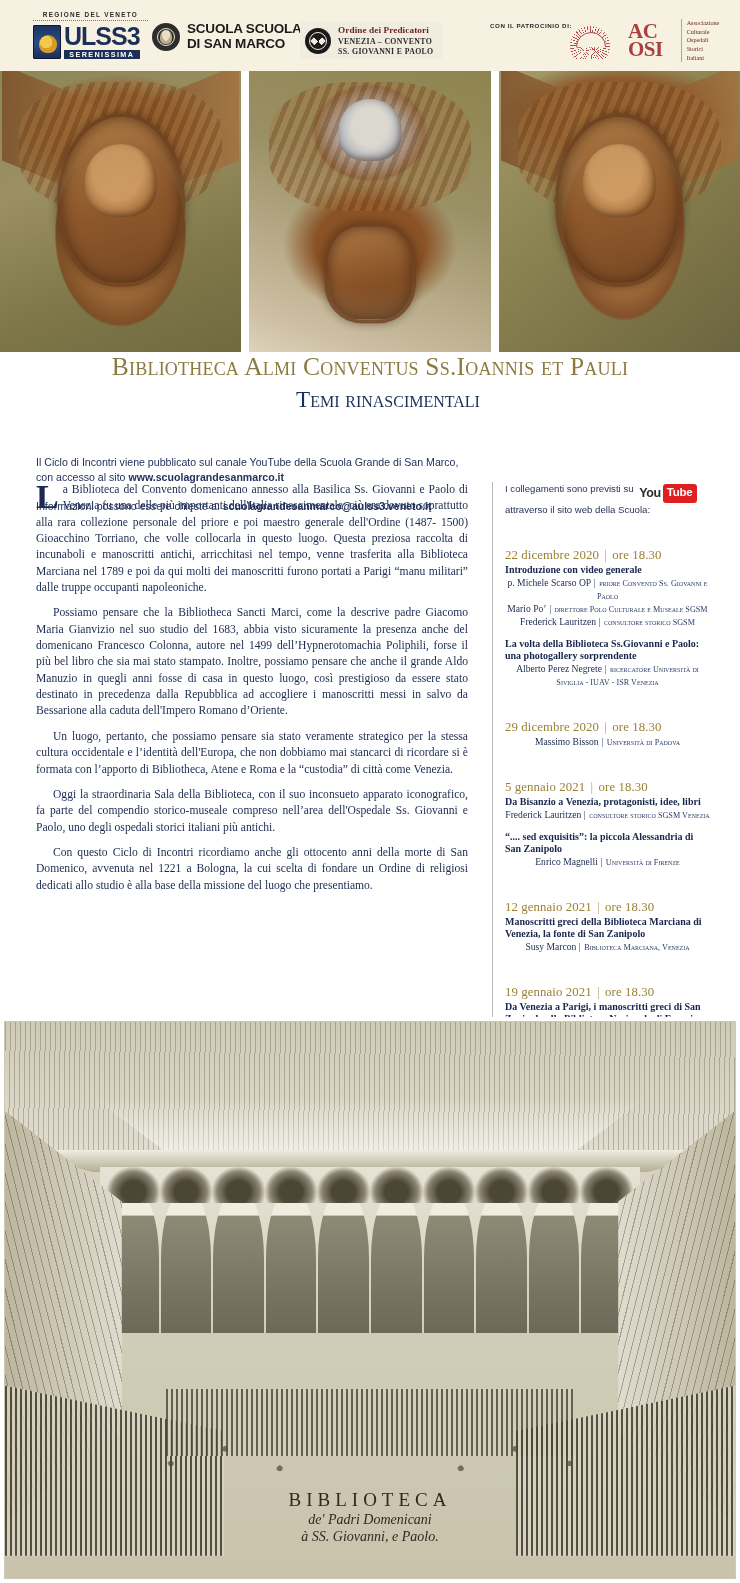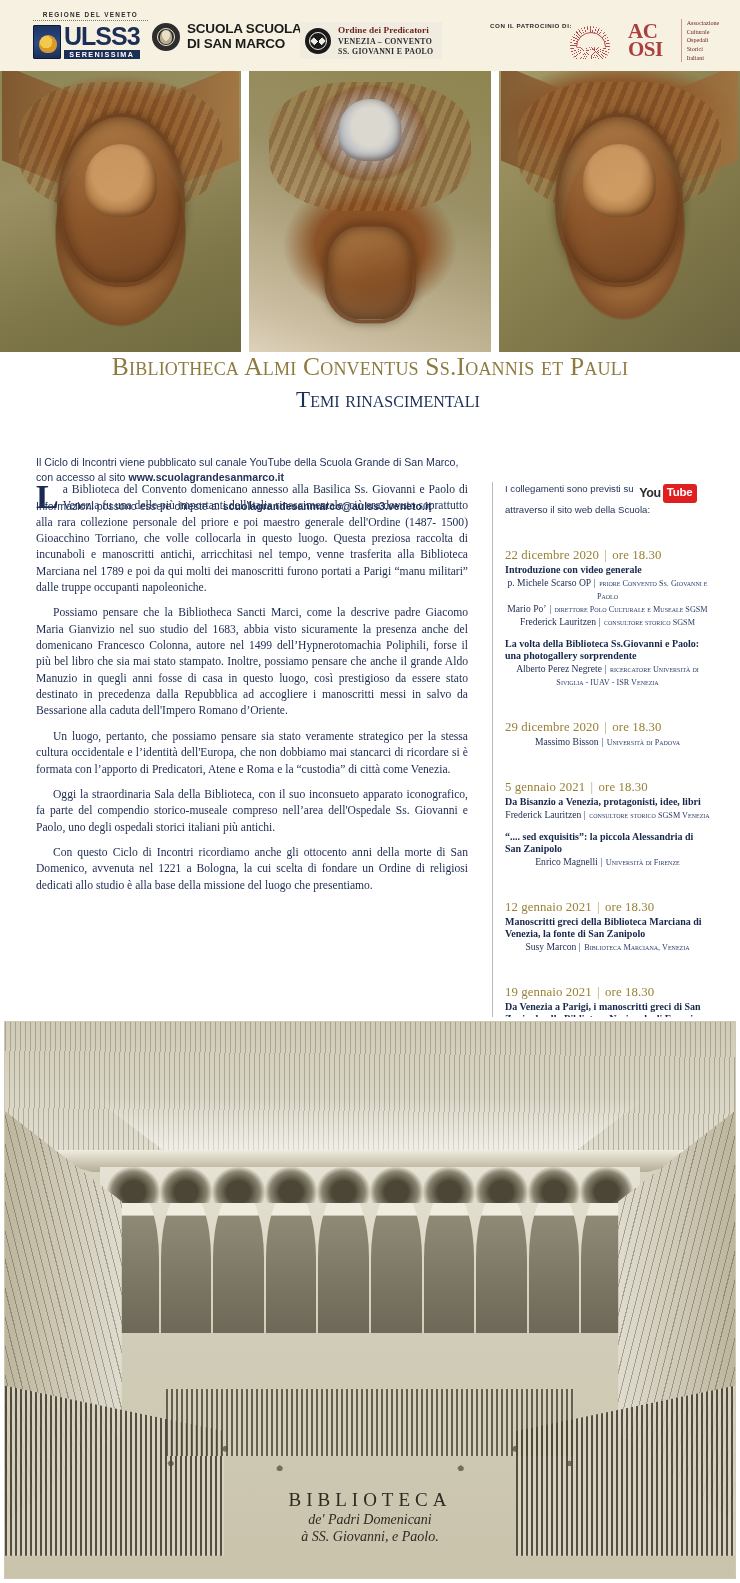--- a/index.html
+++ b/index.html
@@ -402,21 +402,21 @@
     <div class="subtitle">Temi rinascimentali</div>
   </div>
 
   <div class="cols">
 
     <div class="col-left">
       <p class="body-p">
         <span class="dropcap">L</span><span>a Biblioteca del Convento domenicano annesso alla Basilica Ss. Giovanni e Paolo di Venezia fu una delle più importanti dell'Italia rinascimentale; ciò era dovuto soprattutto alla rara collezione personale del priore e poi maestro generale dell'Ordine (1487- 1500) Gioacchino Torriano, che volle collocarla in questo luogo.  Questa preziosa raccolta di incunaboli e manoscritti antichi, arricchitasi nel tempo, venne trasferita alla Biblioteca Marciana nel 1789 e poi da qui molti dei manoscritti furono portati a Parigi “manu militari” dalle truppe occupanti napoleoniche.</span>
       </p>
       <p class="body-p indent">Possiamo pensare che la Bibliotheca Sancti Marci, come la descrive padre Giacomo Maria Gianvizio nel suo studio del 1683, abbia visto sicuramente la presenza anche del domenicano Francesco Colonna, autore nel 1499 dell’Hypnerotomachia Poliphili, forse il più bel libro che sia mai stato stampato. Inoltre, possiamo pensare che anche il grande Aldo Manuzio in quegli anni fosse di casa in questo luogo, così prestigioso da essere stato destinato in precedenza dalla Repubblica ad accogliere i manoscritti messi in salvo da Bessarione alla caduta dell'Impero Romano d’Oriente.</p>
-      <p class="body-p indent">Un luogo, pertanto, che possiamo pensare sia stato veramente strategico per la stessa cultura occidentale e l’identità dell'Europa, che non dobbiamo mai stancarci di ricordare si è formata con l’apporto di Predicatori, Atene e Roma e la “custodia” di città come Venezia.</p>
+      <p class="body-p indent">Un luogo, pertanto, che possiamo pensare sia stato veramente strategico per la stessa cultura occidentale e l’identità dell'Europa, che non dobbiamo mai stancarci di ricordare si è formata con l’apporto di Bibliotheca, Atene e Roma e la “custodia” di città come Venezia.</p>
       <p class="body-p indent">Oggi la straordinaria Sala della Biblioteca, con il suo inconsueto apparato iconografico, fa parte del compendio storico-museale compreso nell’area dell'Ospedale Ss. Giovanni e Paolo, uno degli ospedali storici italiani più antichi.</p>
       <p class="body-p indent">Con questo Ciclo di Incontri ricordiamo anche gli ottocento anni della morte di San Domenico, avvenuta nel 1221 a Bologna, la cui scelta di fondare un Ordine di religiosi dedicati allo studio è alla base della missione del luogo che presentiamo.</p>
     </div>
 
     <div class="col-right">
       <div class="yt-intro">
         <span>I collegamenti sono previsti su</span>
         <span class="yt-badge">
           <span class="yt-you">You</span>
             <span class="yt-tube">Tube</span>

